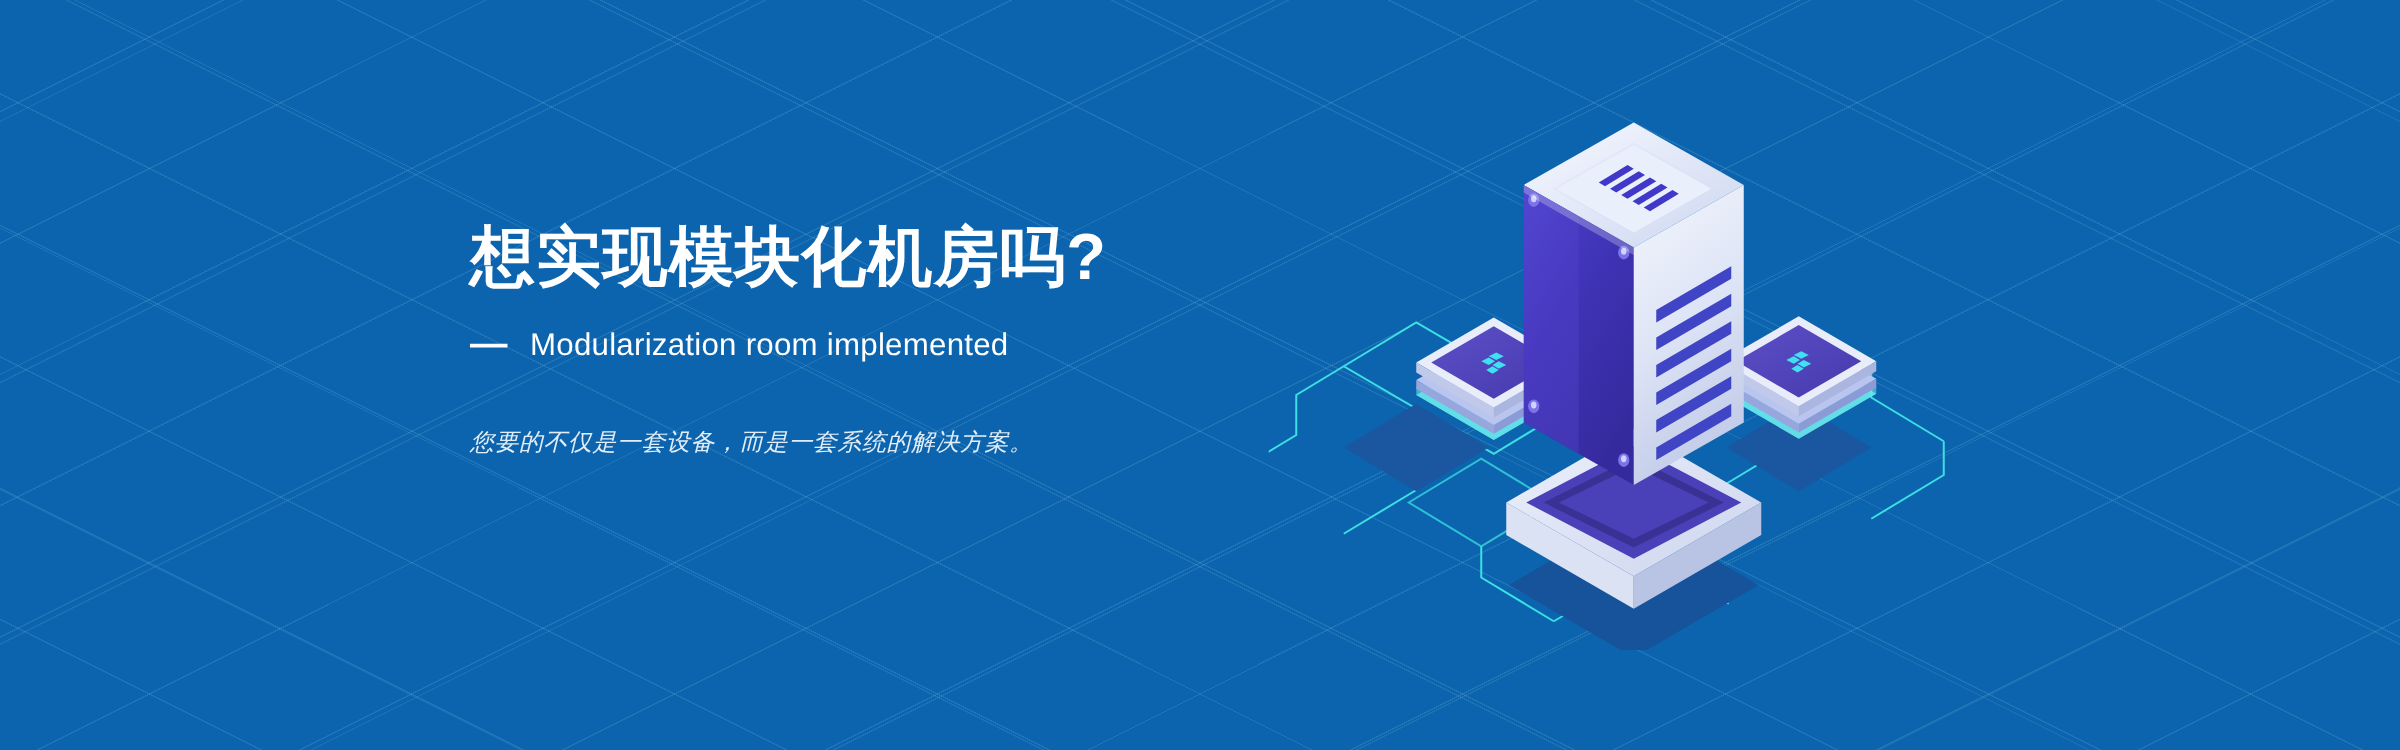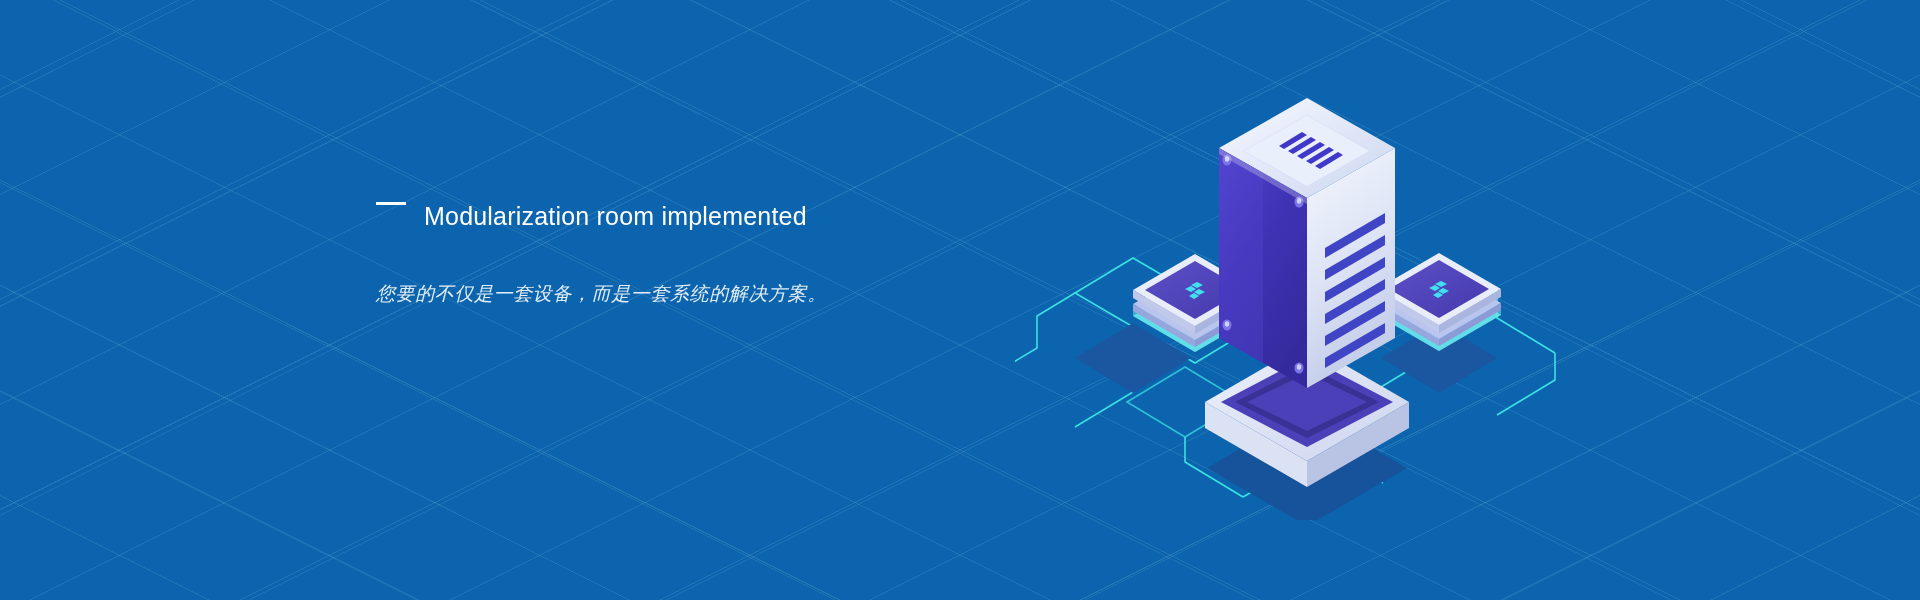--- a/index.html
+++ b/index.html
@@ -64,20 +64,21 @@
     margin: 0;
     font-size: 52px;
     line-height: 1.16;
     font-weight: 700;
     color: #ffffff;
     letter-spacing: 1px;
     white-space: nowrap;
   }
   .sub-row {
     display: flex;
+    align-items: center;
     margin-top: 26px;
   }
   .sub-rule {
     width: 30px;
     height: 3px;
     background: #ffffff;
     flex: 0 0 auto;
     margin-right: 18px;
   }
   .subhead {
@@ -111,20 +112,21 @@
 </head>
 <body>
 
 <div class="banner">
 
   <div class="bg-grid"></div>
   <div class="bg-grid-2"></div>
 
   <div class="copy">
 
+    <h1 class="headline">想实现模块化机房吗?</h1>
 
     <div class="sub-row">
       <span class="sub-rule"></span>
       <p class="subhead">Modularization room implemented</p>
     </div>
 
     <p class="desc">您要的不仅是一套设备，而是一套系统的解决方案。</p>
   </div>
 
   <div class="illustration">

